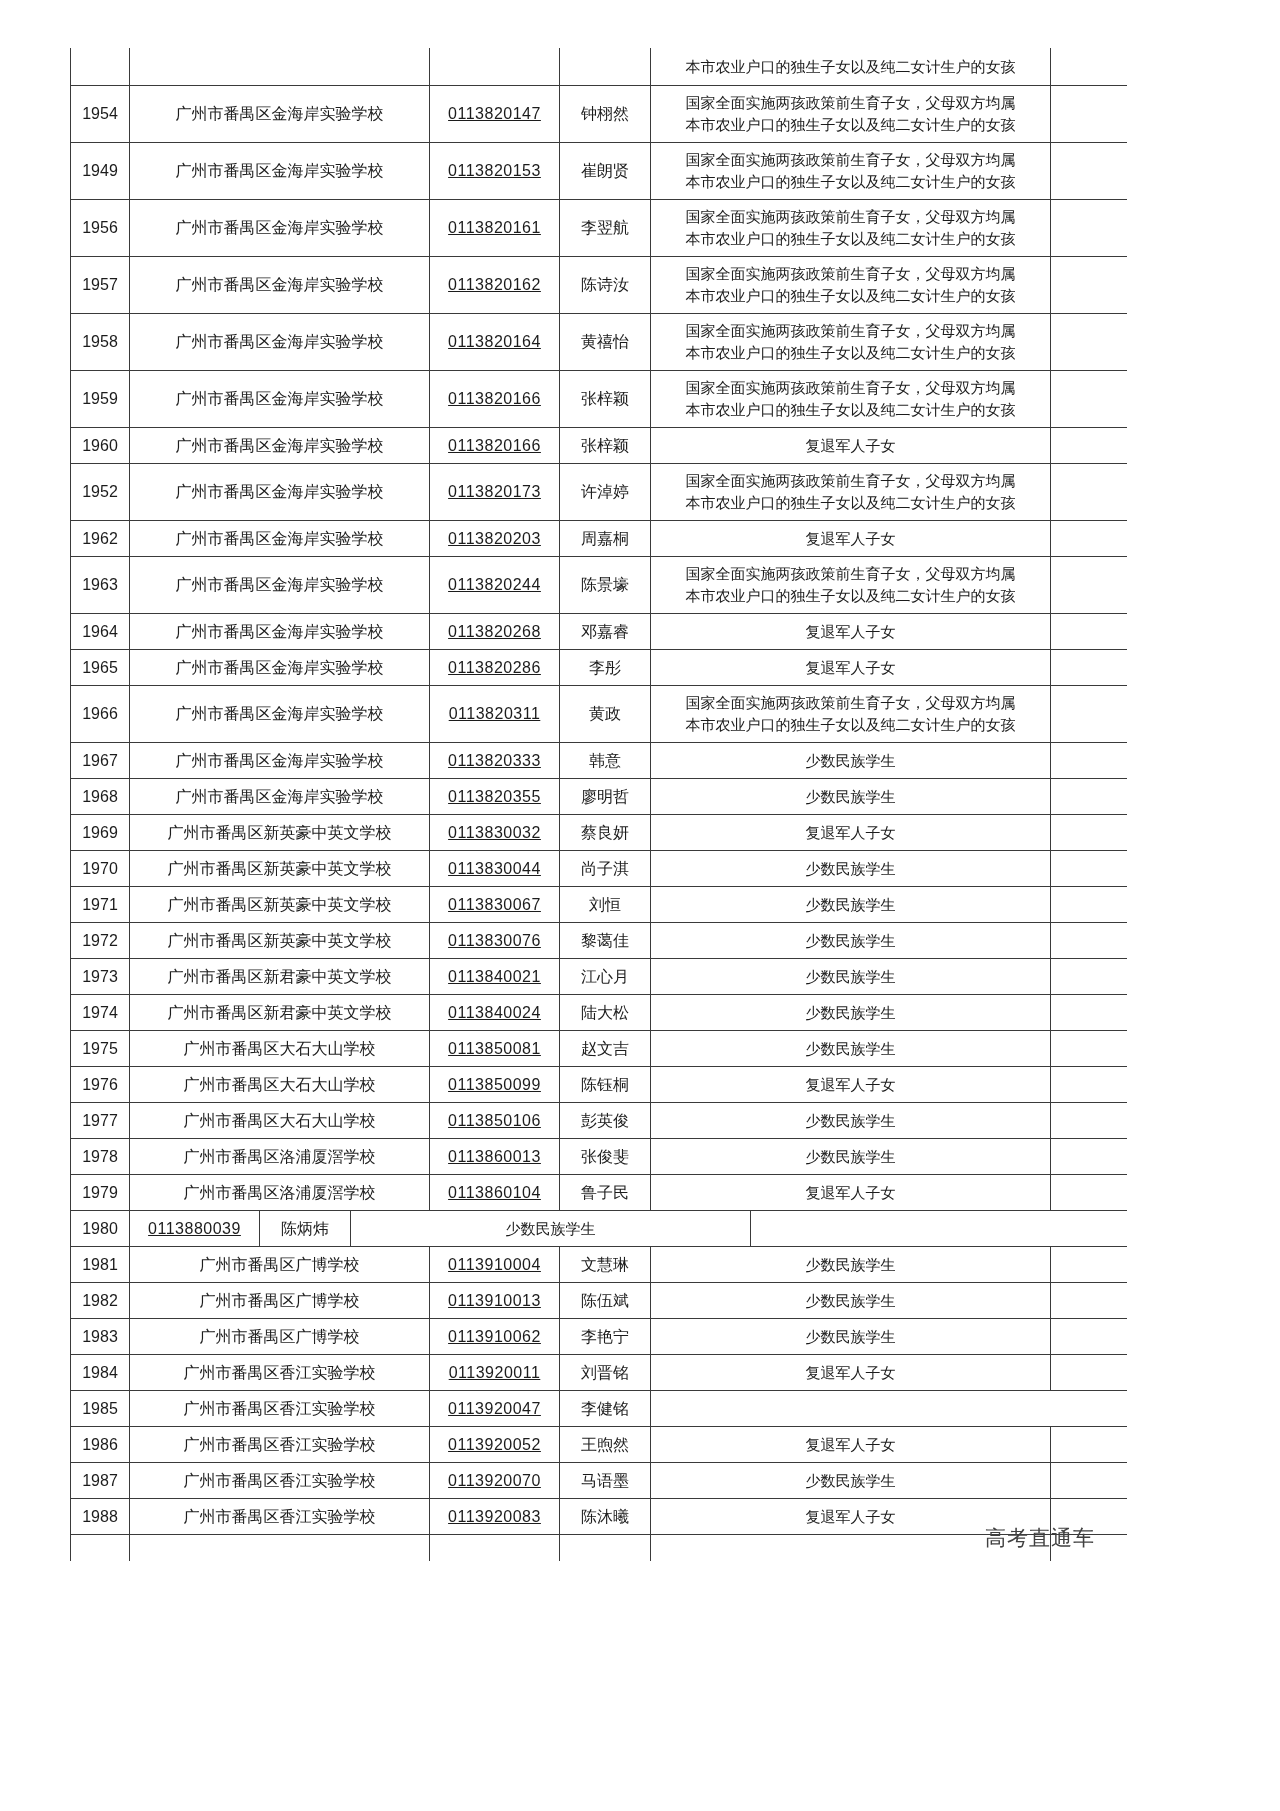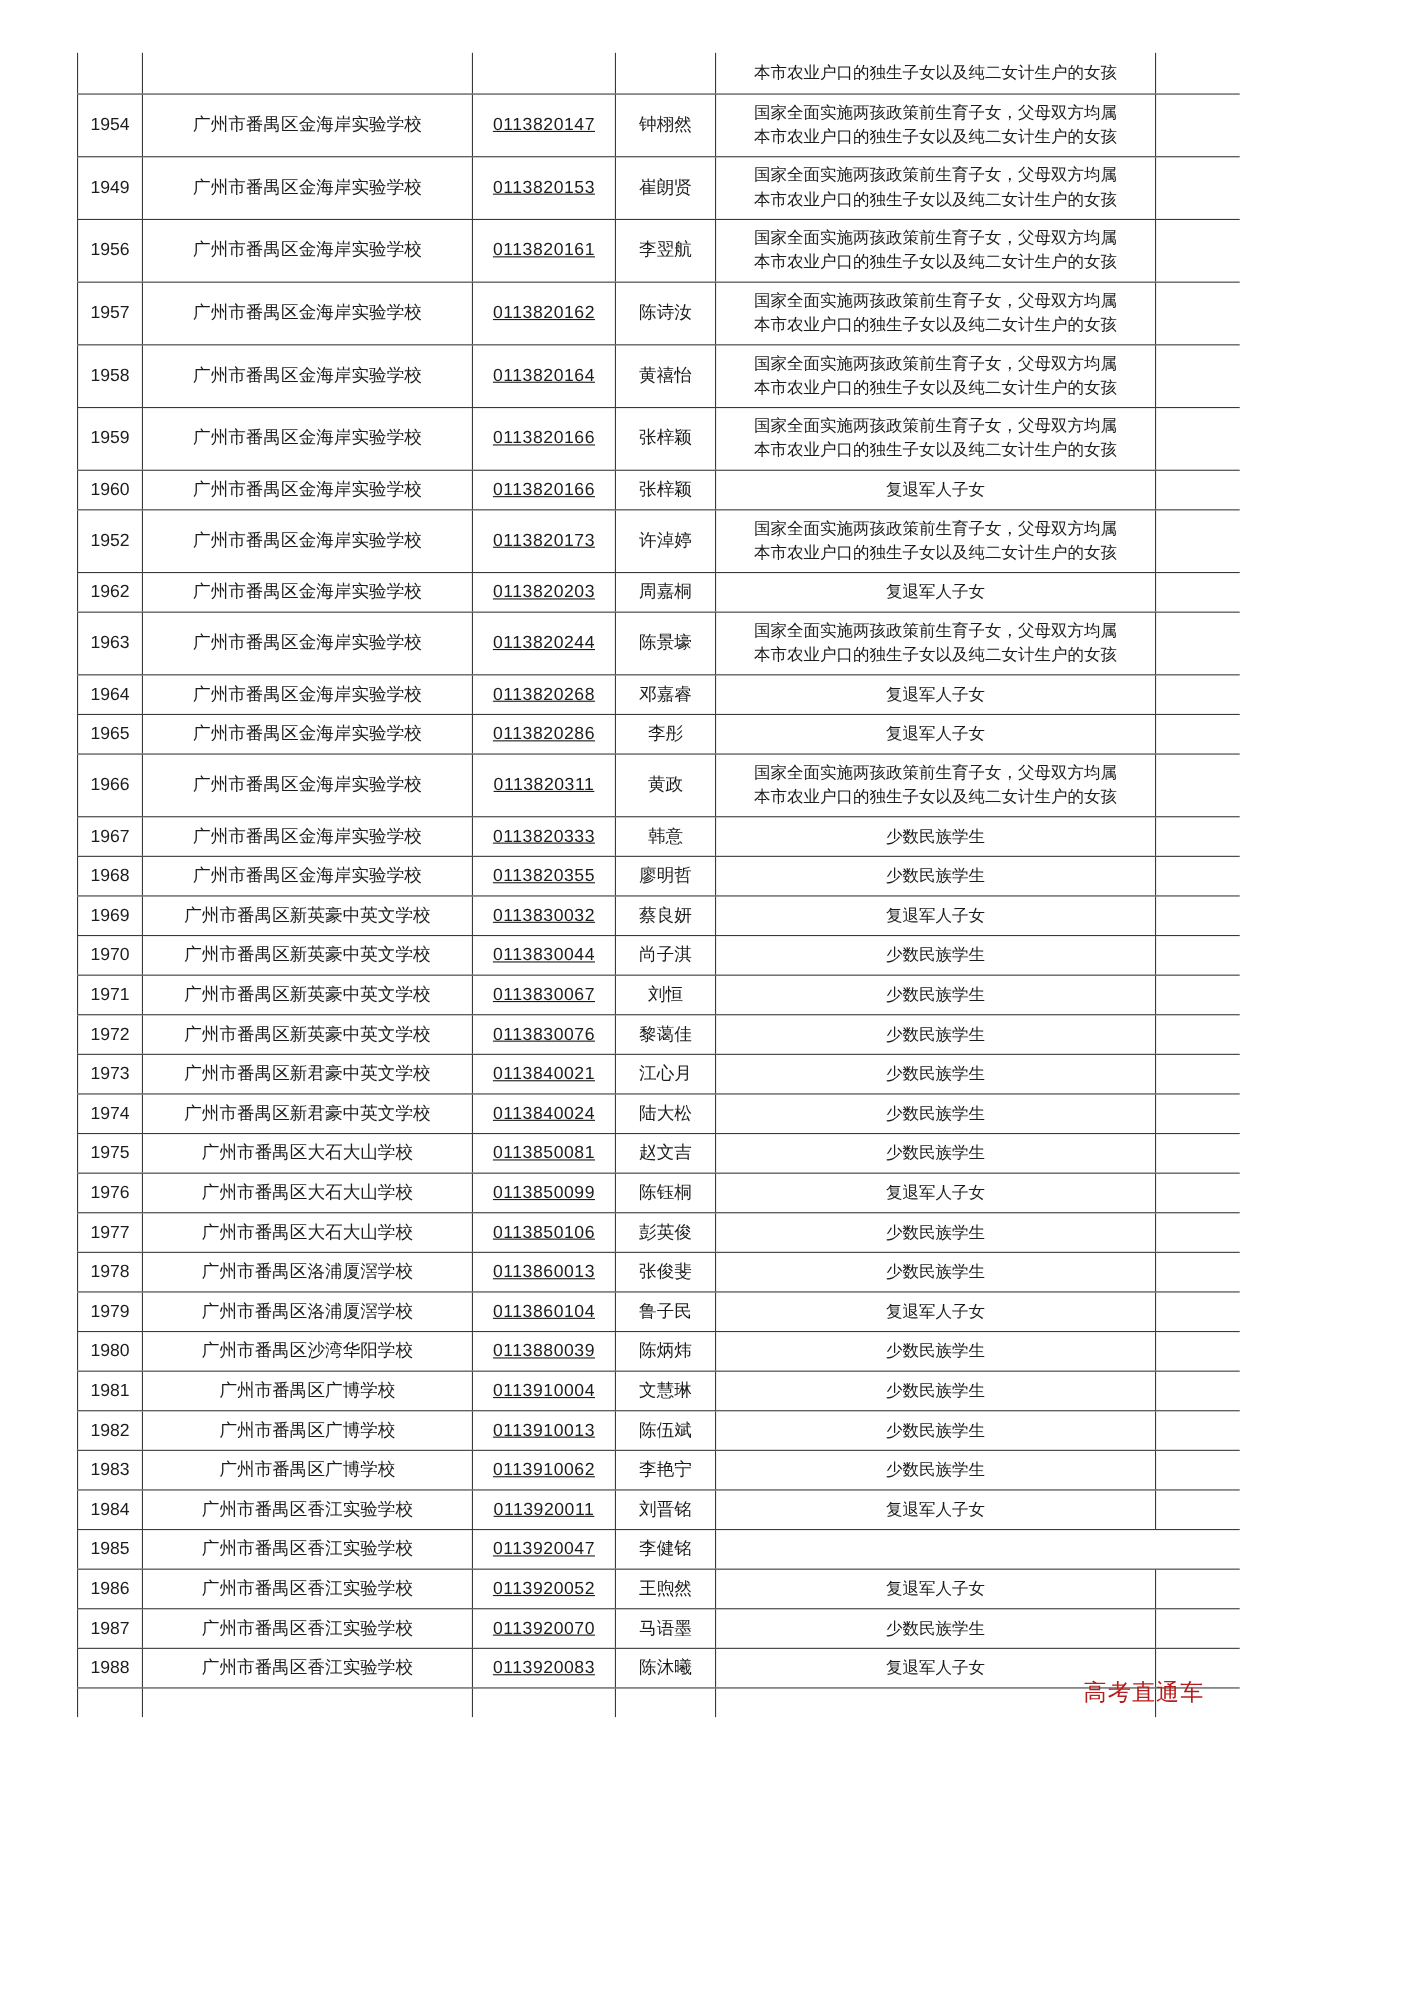--- a/index.html
+++ b/index.html
@@ -46,21 +46,21 @@
     font-size: 15px;
     line-height: 22px;
     white-space: pre-line;
     padding: 0 6px;
   }
   .watermark {
     position: absolute;
     left: 985px;
     top: 1524px;
     font-size: 21px;
-    color: #b91c1c;
+    color: #404040;
     letter-spacing: 1px;
   }
 </style>
 </head>
 <body>
 
 <div class="table">
     <div class="row partial-top">
       <div class="cell no"></div>
       <div class="cell school"></div>
@@ -254,21 +254,20 @@
     </div>
     <div class="row">
       <div class="cell no">1979</div>
       <div class="cell school">广州市番禺区洛浦厦滘学校</div>
       <div class="cell id">0113860104</div>
       <div class="cell name">鲁子民</div>
       <div class="cell category">复退军人子女</div>
     </div>
     <div class="row">
       <div class="cell no">1980</div>
-      <div class="cell school">广州市番禺区沙湾华阳学校</div>
       <div class="cell id">0113880039</div>
       <div class="cell name">陈炳炜</div>
       <div class="cell category">少数民族学生</div>
     </div>
     <div class="row">
       <div class="cell no">1981</div>
       <div class="cell school">广州市番禺区广博学校</div>
       <div class="cell id">0113910004</div>
       <div class="cell name">文慧琳</div>
       <div class="cell category">少数民族学生</div>

